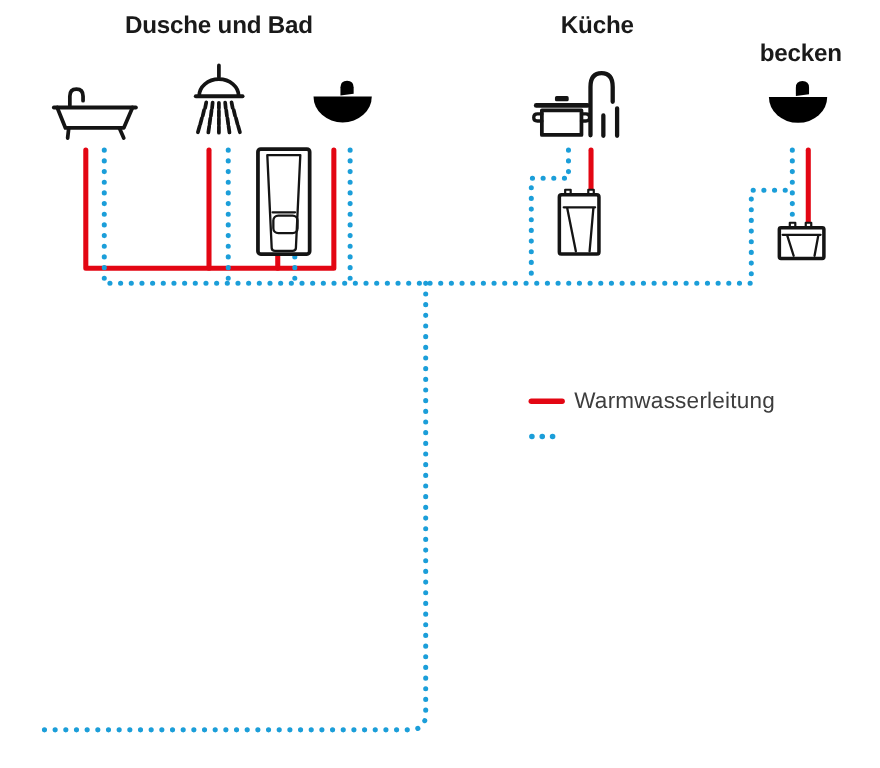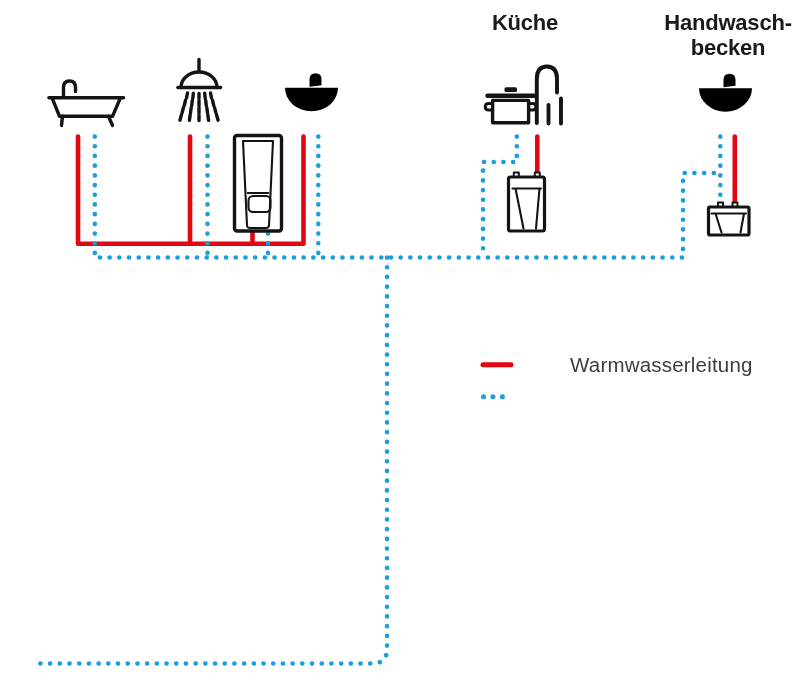--- a/index.html
+++ b/index.html
@@ -126,18 +126,19 @@
     <g>
       <g class="legend-swatch-hot">
         <path d="M 483 364.8 H 511"></path>
       </g>
       <g class="legend-swatch-cold">
         <path d="M 483.5 396.8 H 511.5"></path>
       </g>
     </g>
   </svg>
 
-  <div class="title" style="left:425px;width:200px;">Küche</div>
-  <div class="title" style="left:628px;width:200px;"><span>Handwasch-</span><br><span>becken</span></div>
+  <div class="title" style="left:99px;width:200px;">Dusche und Bad</div>
+  <div class="title" style="left:443px;width:200px;">Küche</div>
+  <div class="title" style="left:628px;width:200px;"><br><span>becken</span></div>
 
-  <div class="legend-label" style="top:354px;margin-left:48px;">Warmwasserleitung</div>
+  <div class="legend-label" style="top:354px;">Warmwasserleitung</div>
 
 </div>
 
 </body></html>

